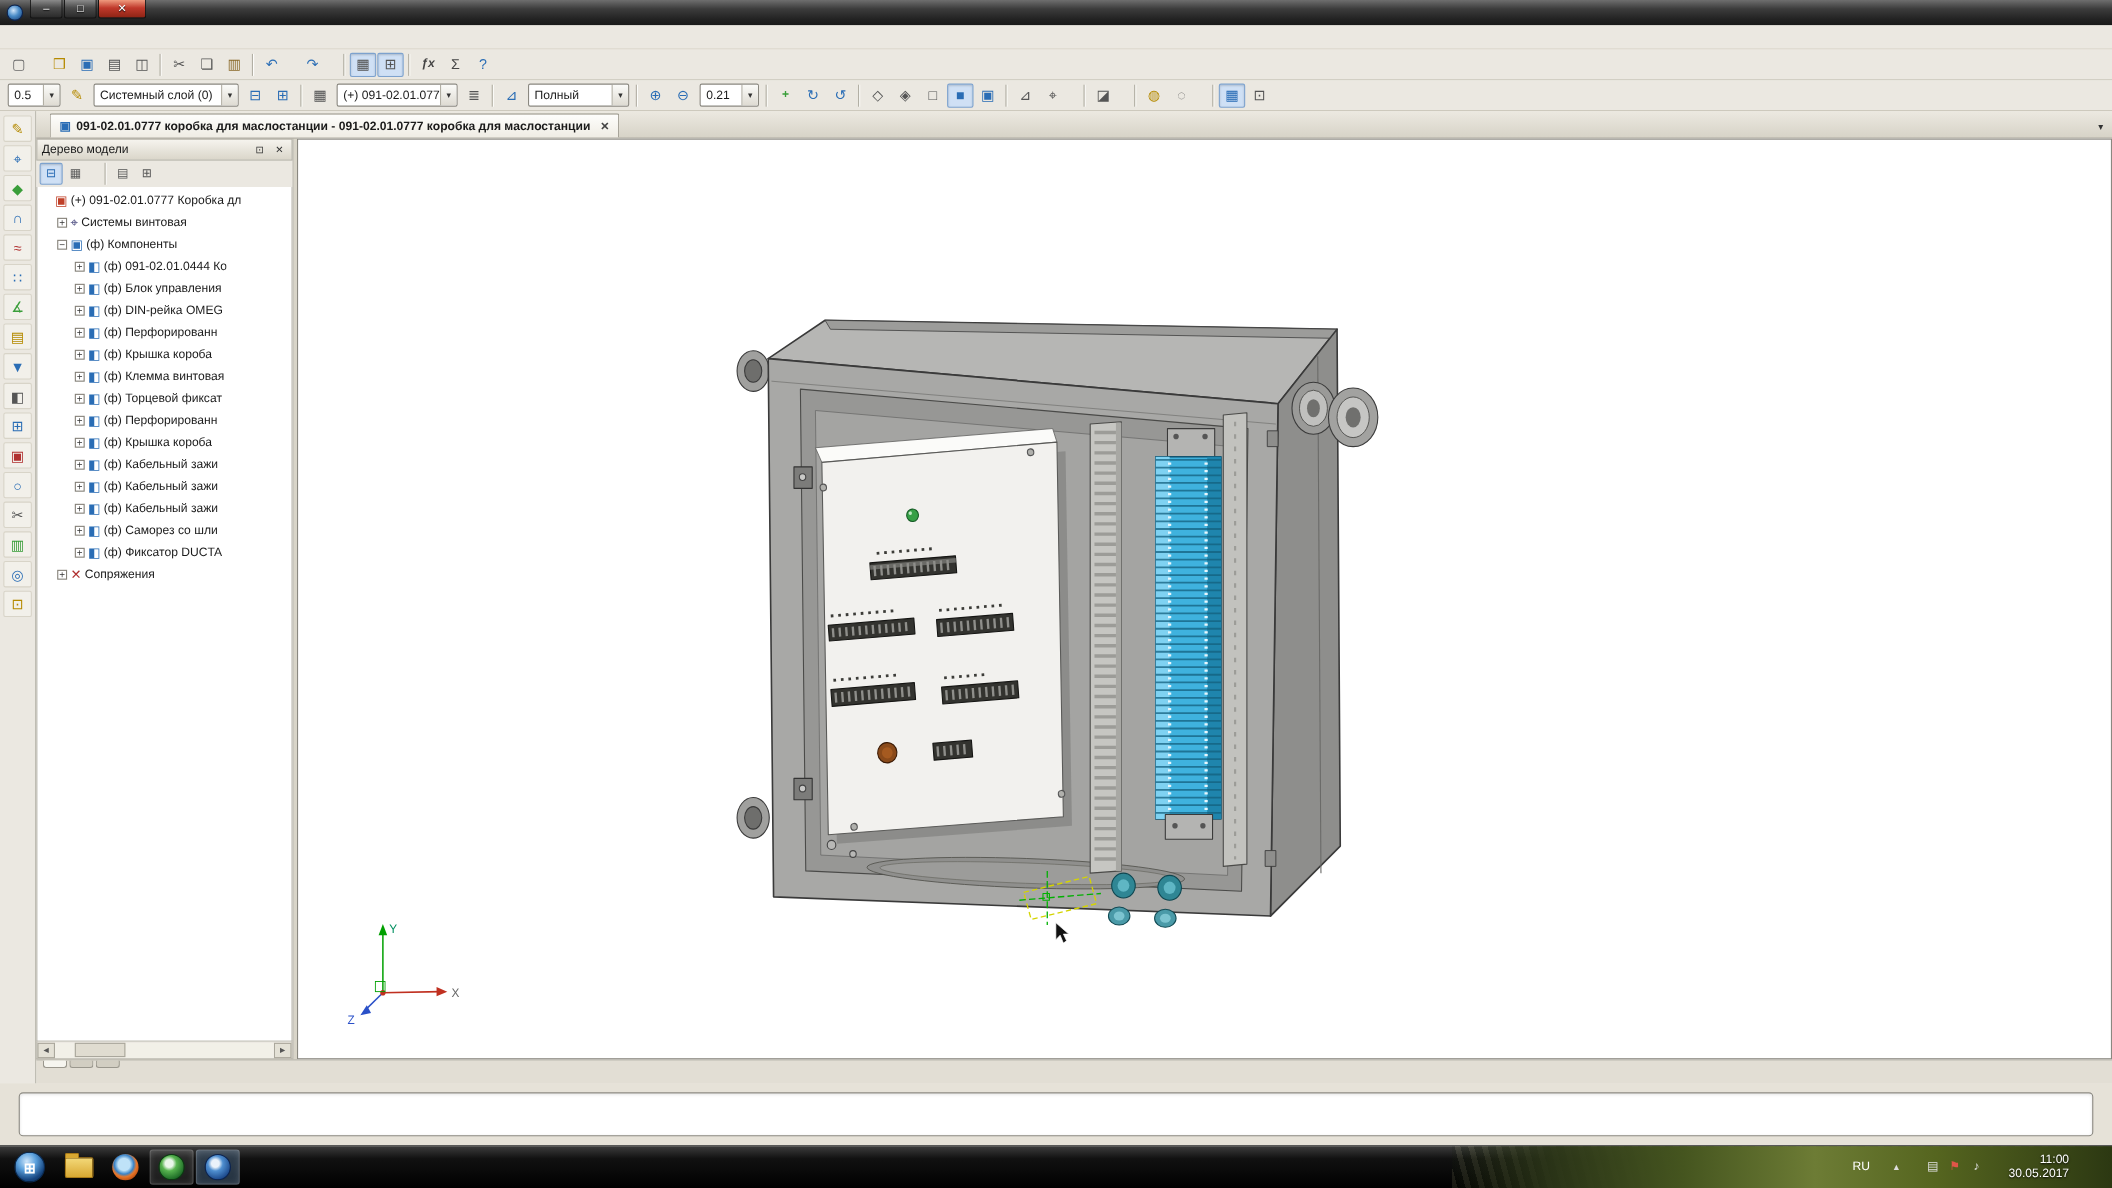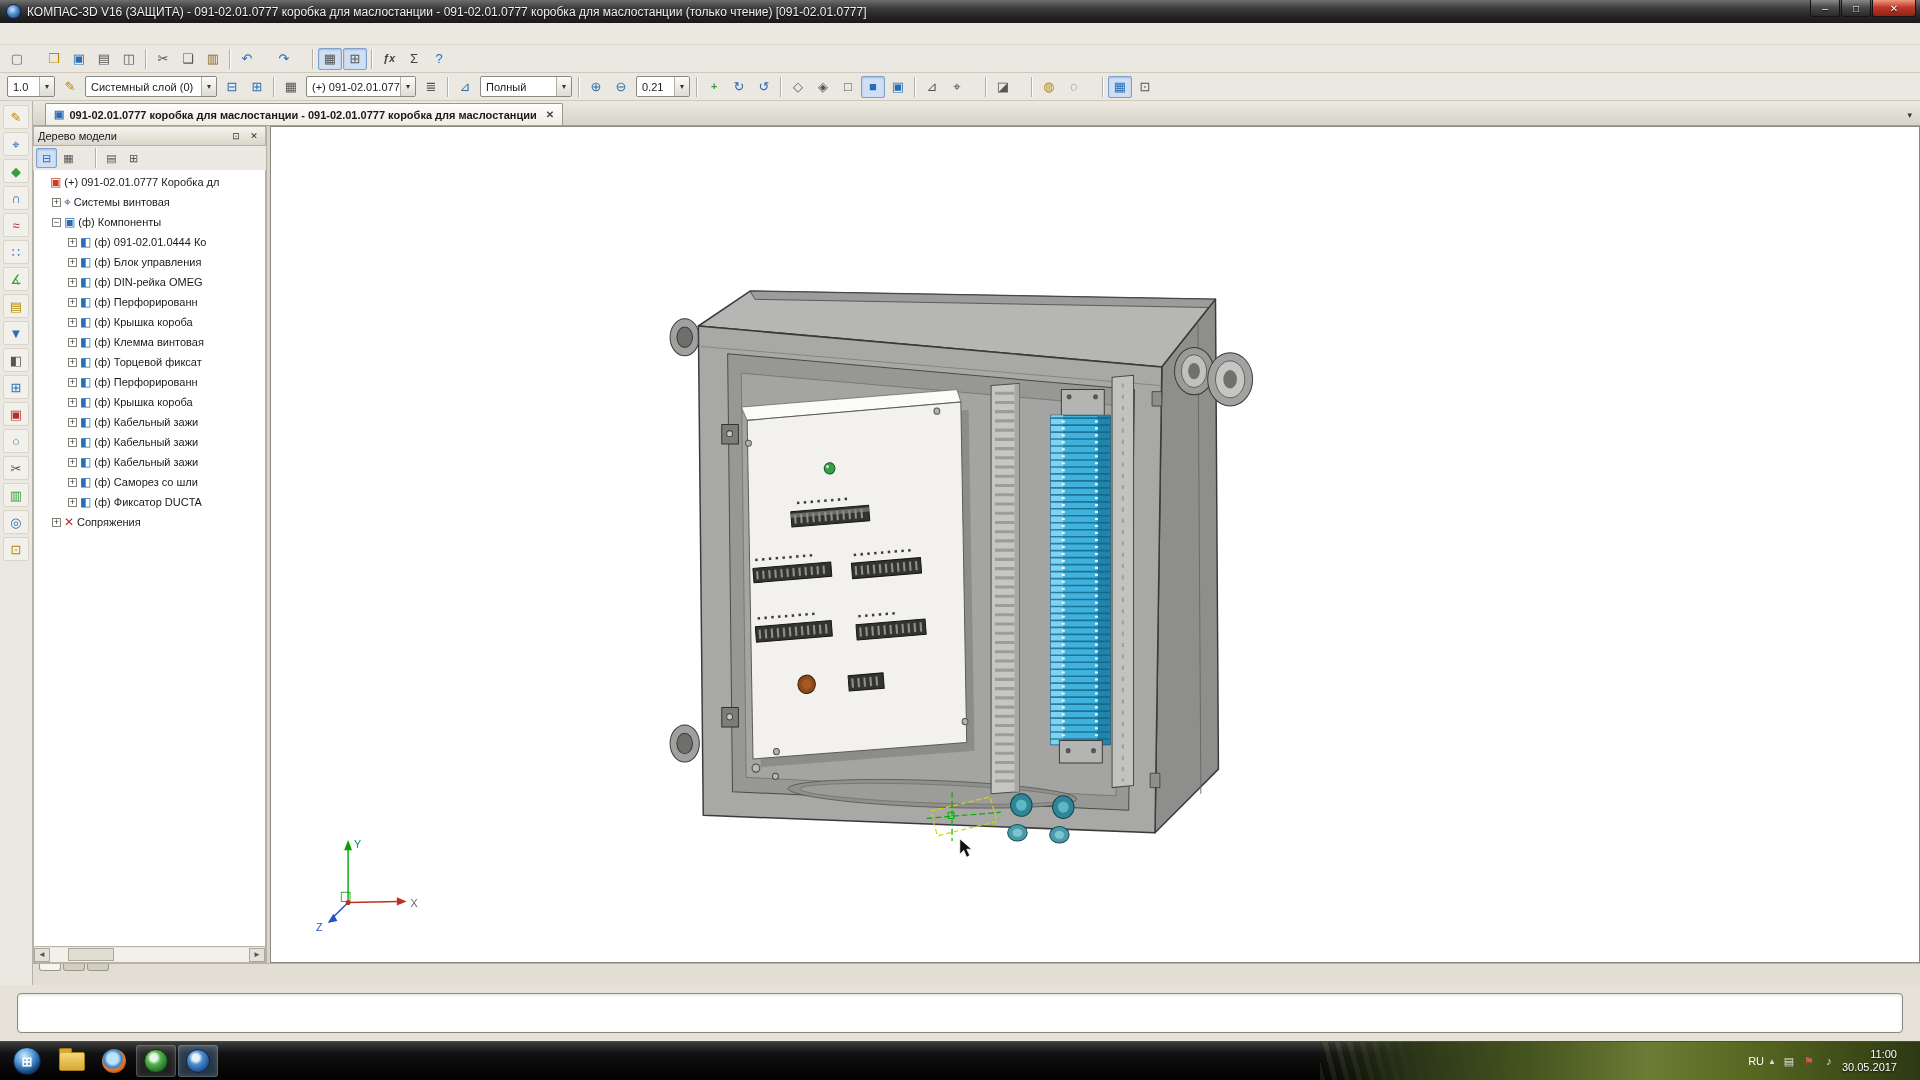--- a/index.html
+++ b/index.html
@@ -97,37 +97,36 @@
 .tapp.start .agl{font-size:13px;font-weight:bold}
 .agl{font-size:12px}
 .tapp.folder .aico{width:26px;height:19px;position:relative;border:1px solid #a87a18;border-radius:2px;background:linear-gradient(#f3d878,#d8a832)}
 .tapp.folder .aico::before{content:"";position:absolute;top:-5px;left:-1px;width:11px;height:4px;background:#d8a832;border:1px solid #a87a18;border-bottom:none;border-radius:2px 2px 0 0}
 .tapp.browser .aico{width:24px;height:24px;border-radius:50%;
   background:radial-gradient(circle at 45% 40%,#bfe2f8 0 28%,#3a84c8 45%,#e8772a 58%,#b84a0e 78%,#f0a030 95%)}
 .tapp.kompas-green .aico{width:24px;height:24px;border-radius:50%;border:1px solid #0c3a12;
   background:radial-gradient(circle at 40% 35%,#eaf6ea 0 18%,#57b34f 35%,#1d6b26 75%,#0c3a12)}
 .tapp.kompas-blue .aico{width:24px;height:24px;border-radius:50%;border:1px solid #0c2450;
   background:radial-gradient(circle at 40% 35%,#eaf2fa 0 18%,#4f8fd0 35%,#1d4a8c 75%,#0c2450)}
-.trayarea{margin-left:auto;display:flex;align-items:center;gap:4px;padding-right:2px}
+.trayarea{margin-left:auto;display:flex;align-items:center;gap:20px;padding-right:2px}
 .lang{color:#fff}
 .uparrow{font-size:8px;color:#ddd}
 .trayicons{display:flex;align-items:center;gap:2px}
 .tbtn.tray{width:18px;height:18px;border:none}
 .tbtn.tray .g{font-size:11px}
 .clock{display:flex;flex-direction:column;align-items:flex-end;line-height:13px;text-shadow:0 1px 2px #000}
 .peek{width:10px;height:100%;margin-left:4px;border-left:1px solid rgba(255,255,255,.35);background:rgba(255,255,255,.06)}
 </style>
 </head>
 <body>
 
 <div class="window">
 
   <div class="titlebar">
     <span class="appicon"></span>
-    <span class="title">КОМПАС-3D V16 (ЗАЩИТА) - 091-02.01.0777 коробка для маслостанции - 091-02.01.0777 коробка для маслостанции (только чтение) [091-02.01.0777]</span>
     <span class="winbtns">
       <span class="wbtn">–</span>
       <span class="wbtn">□</span>
       <span class="wbtn close">✕</span>
     </span>
   </div>
 
   <div class="menubar">
       <span class="mitem"></span>
       <span class="mitem"></span>
@@ -192,21 +191,21 @@
         <span class="g" style="color: rgb(68, 68, 68);">Σ</span>
       </span>
       <span class="tbtn">
         <span class="g" style="color: rgb(42, 109, 181);">?</span>
       </span>
       <span class="tdd"></span>
     </div>
 
   <div class="toolbar">
       <span class="combo" style="width: 48px;">
-        <span class="cval">1.0</span>
+        <span class="cval">0.5</span>
         <span class="carr">▾</span>
       </span>
       <span class="tbtn">
         <span class="g" style="color: rgb(181, 138, 0);">✎</span>
       </span>
       <span class="combo" style="width: 132px;">
         <span class="cval">Системный слой (0)</span>
         <span class="carr">▾</span>
       </span>
       <span class="tbtn">

